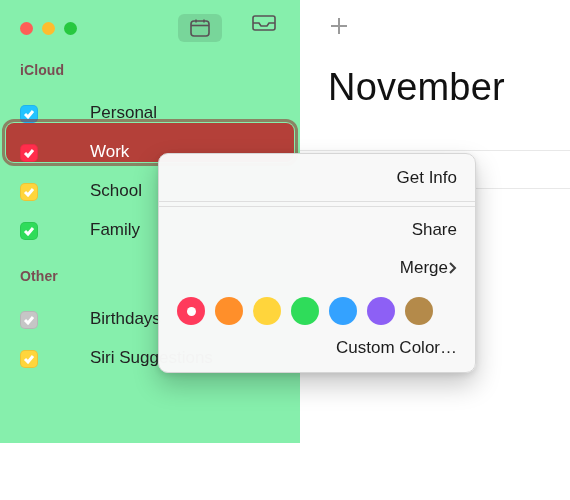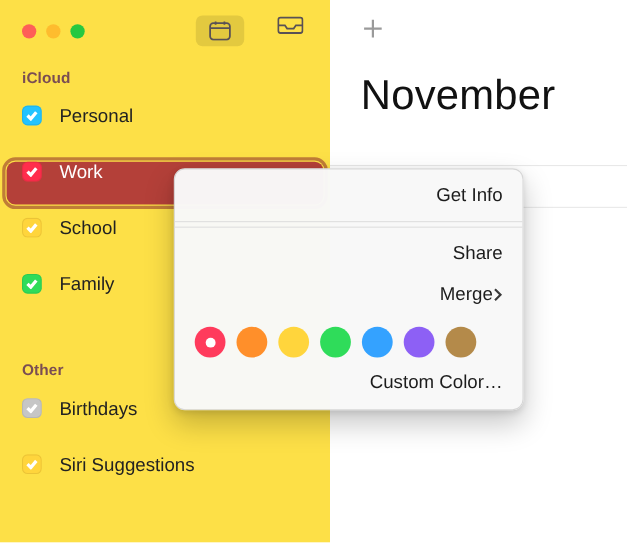--- a/index.html
+++ b/index.html
@@ -1,32 +1,32 @@
 <!DOCTYPE html>
 <html><head>
   <meta charset="utf-8">
   <style>
     * { margin:0; padding:0; box-sizing:border-box; -webkit-font-smoothing:antialiased; }
     body { font-family: -apple-system, "Helvetica Neue", Arial, sans-serif; width:570px; height:500px; overflow:hidden; background:#fff; }
     .window { position:relative; width:570px; height:500px; }
 
     
-    .sidebar { position:absolute; left:0; top:0; width:300px; height:493px; background:#fde047; }
+    .sidebar { position:absolute; left:0; top:0; width:300px; height:443px; background:#86efac; }
     .titlebar { height:56px; display:flex; align-items:center; gap:9px; padding-left:20px; }
     .tl-dot { width:13px; height:13px; border-radius:50%; }
     .tl-red { background:#fe5f57; }
     .tl-yellow { background:#febc2e; }
     .tl-green { background:#27c840; }
     .tool-icons { margin-left: auto; display:flex; gap:30px; padding-right:24px; color:#595155; }
     .tool-icons svg { display:block; }
     .tool-icons .cal-btn { background: rgba(0,0,0,0.10); padding:5px 12px; border-radius:6px; }
 
     .section-title { font-size:14px; font-weight:600; color:#7a4d53; padding:6px 0 6px 20px; letter-spacing:.1px; }
     .cal-list { list-style:none; }
-    .cal-item { display:flex; align-items:flex-start; height:39px; font-size:17px; color:#222; position:relative; border-radius:8px; margin:12px 6px; padding-left:14px; }
+    .cal-item { display:flex; align-items:flex-end; height:39px; font-size:17px; color:#222; position:relative; border-radius:8px; margin:0 6px; padding-left:14px;gap:36px; }
     .cal-item.selected { background:#b44039; color:#fff; border-radius:8px; }
     .sel-ring { position:absolute; inset:-4px; border:3px solid #8e2c2a; border-radius:12px; pointer-events:none; opacity:.55; }
     .chk { width:18px; height:18px; border-radius:5px; margin-right:16px; display:flex; align-items:center; justify-content:center; flex:0 0 18px; box-shadow: inset 0 0 0 1px rgba(0,0,0,.08); }
     .chk svg { display:block; stroke: #fff; stroke-width:3; fill:none; }
     .cal-label { }
     .section-gap { height:22px; }
 
     
     .main { position:absolute; left:300px; top:0; right:0; height:500px; background:#fff; }
     .main-toolbar { height:56px; display:flex; align-items:center; padding-left:28px; color:#8b8b8b; }

